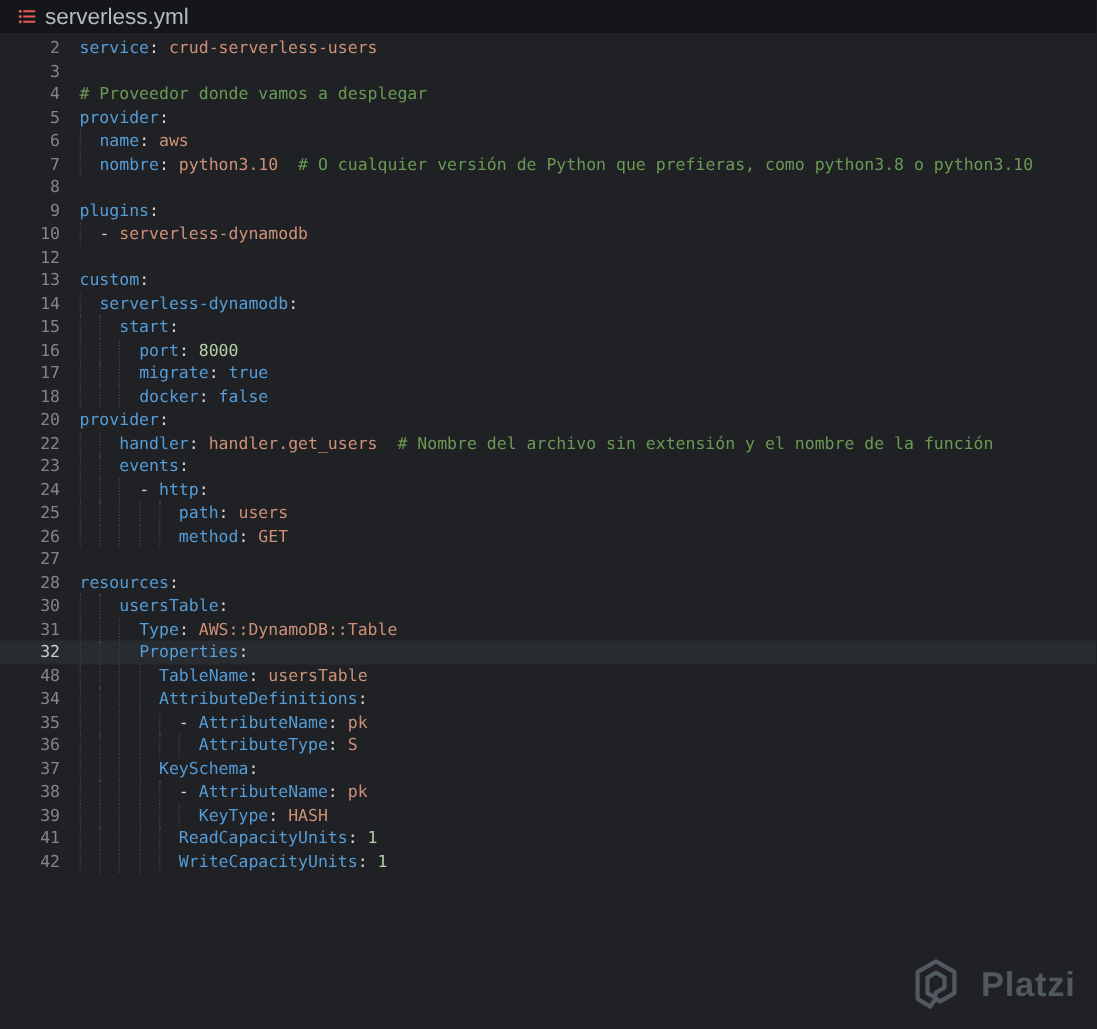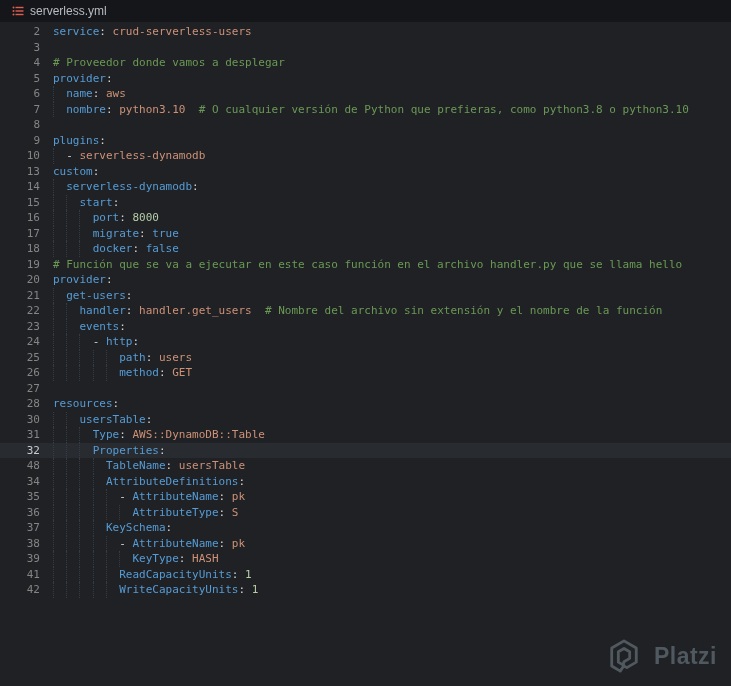--- a/index.html
+++ b/index.html
@@ -8,21 +8,21 @@
     --guide:#363c43; --watermark:#525c63; --yaml-icon:#e25d4f;
     --tok-key:#569cd6; --tok-string:#ce9178; --tok-comment:#6a9955;
     --tok-number:#b5cea8; --tok-boolean:#569cd6; --tok-punct:#d4d4d4;
   }
   *{box-sizing:border-box}
   html,body{margin:0;padding:0}
   body{width:731px;height:686px;overflow:hidden;position:relative;
        background:var(--editor-bg);font-family:"DejaVu Sans Mono",monospace}
   .tabbar{height:22px;background:var(--tabbar-bg);display:flex;align-items:center}
   .tab{display:flex;align-items:center;gap:6px;padding:0 12px;height:100%;cursor:default}
-  .tab-label{font-family:"Liberation Sans",sans-serif;font-size:12px;color:var(--tab-fg)}
+  .tab-label{font-family:"Liberation Sans",sans-serif;font-size:15px;color:var(--tab-fg)}
   .yaml-icon{display:flex;align-items:center}
   .code{padding-top:2px}
   .line{display:flex;height:15.5px;line-height:15.5px;font-size:11px;white-space:pre}
   .ln{width:48px;padding-right:8px;text-align:right;color:var(--gutter-fg);flex:none}
   .lc{position:relative;margin-left:5px;flex:1}
   .guide{position:absolute;top:0;bottom:0;width:0;border-left:1px dotted var(--guide)}
   .tk-k{color:var(--tok-key)} .tk-s{color:var(--tok-string)}
   .tk-c{color:var(--tok-comment)} .tk-n{color:var(--tok-number)}
   .tk-b{color:var(--tok-boolean)} .tk-p{color:var(--tok-punct)} .tk-w{color:var(--tok-punct)}
   .line.active{background:var(--line-active)}
@@ -54,29 +54,28 @@
   <div>
       <div class="line"><span class="ln">2</span><span class="lc"><span class="tk-k">service</span><span class="tk-p">:</span><span class="tk-s"> crud-serverless-users</span></span></div>
       <div class="line"><span class="ln">3</span><span class="lc"></span></div>
       <div class="line"><span class="ln">4</span><span class="lc"><span class="tk-c"># Proveedor donde vamos a desplegar</span></span></div>
       <div class="line"><span class="ln">5</span><span class="lc"><span class="tk-k">provider</span><span class="tk-p">:</span></span></div>
       <div class="line"><span class="ln">6</span><span class="lc"><i class="guide" style="left: 0ch;"></i><span class="tk-w">  </span><span class="tk-k">name</span><span class="tk-p">:</span><span class="tk-s"> aws</span></span></div>
       <div class="line"><span class="ln">7</span><span class="lc"><i class="guide" style="left: 0ch;"></i><span class="tk-w">  </span><span class="tk-k">nombre</span><span class="tk-p">:</span><span class="tk-s"> python3.10</span><span class="tk-c">  # O cualquier versión de Python que prefieras, como python3.8 o python3.10</span></span></div>
       <div class="line"><span class="ln">8</span><span class="lc"></span></div>
       <div class="line"><span class="ln">9</span><span class="lc"><span class="tk-k">plugins</span><span class="tk-p">:</span></span></div>
       <div class="line"><span class="ln">10</span><span class="lc"><i class="guide" style="left: 0ch;"></i><span class="tk-w">  </span><span class="tk-p">- </span><span class="tk-s">serverless-dynamodb</span></span></div>
+      <div class="line"><span class="ln">12</span><span class="lc"></span></div>
       <div class="line"><span class="ln">13</span><span class="lc"><span class="tk-k">custom</span><span class="tk-p">:</span></span></div>
       <div class="line"><span class="ln">14</span><span class="lc"><i class="guide" style="left: 0ch;"></i><span class="tk-w">  </span><span class="tk-k">serverless-dynamodb</span><span class="tk-p">:</span></span></div>
       <div class="line"><span class="ln">15</span><span class="lc"><i class="guide" style="left: 0ch;"></i><i class="guide" style="left: 2ch;"></i><span class="tk-w">    </span><span class="tk-k">start</span><span class="tk-p">:</span></span></div>
       <div class="line"><span class="ln">16</span><span class="lc"><i class="guide" style="left: 0ch;"></i><i class="guide" style="left: 2ch;"></i><i class="guide" style="left: 4ch;"></i><span class="tk-w">      </span><span class="tk-k">port</span><span class="tk-p">:</span><span class="tk-n"> 8000</span></span></div>
       <div class="line"><span class="ln">17</span><span class="lc"><i class="guide" style="left: 0ch;"></i><i class="guide" style="left: 2ch;"></i><i class="guide" style="left: 4ch;"></i><span class="tk-w">      </span><span class="tk-k">migrate</span><span class="tk-p">:</span><span class="tk-b"> true</span></span></div>
       <div class="line"><span class="ln">18</span><span class="lc"><i class="guide" style="left: 0ch;"></i><i class="guide" style="left: 2ch;"></i><i class="guide" style="left: 4ch;"></i><span class="tk-w">      </span><span class="tk-k">docker</span><span class="tk-p">:</span><span class="tk-b"> false</span></span></div>
-      <div class="line"><span class="ln">19</span><span class="lc"><span class="tk-c"># Función que se va a ejecutar en este caso función en el archivo handler.py que se llama hello</span></span></div>
       <div class="line"><span class="ln">20</span><span class="lc"><span class="tk-k">provider</span><span class="tk-p">:</span></span></div>
-      <div class="line"><span class="ln">21</span><span class="lc"><i class="guide" style="left: 0ch;"></i><span class="tk-w">  </span><span class="tk-k">get-users</span><span class="tk-p">:</span></span></div>
       <div class="line"><span class="ln">22</span><span class="lc"><i class="guide" style="left: 0ch;"></i><i class="guide" style="left: 2ch;"></i><span class="tk-w">    </span><span class="tk-k">handler</span><span class="tk-p">:</span><span class="tk-s"> handler.get_users</span><span class="tk-c">  # Nombre del archivo sin extensión y el nombre de la función</span></span></div>
       <div class="line"><span class="ln">23</span><span class="lc"><i class="guide" style="left: 0ch;"></i><i class="guide" style="left: 2ch;"></i><span class="tk-w">    </span><span class="tk-k">events</span><span class="tk-p">:</span></span></div>
       <div class="line"><span class="ln">24</span><span class="lc"><i class="guide" style="left: 0ch;"></i><i class="guide" style="left: 2ch;"></i><i class="guide" style="left: 4ch;"></i><span class="tk-w">      </span><span class="tk-p">- </span><span class="tk-k">http</span><span class="tk-p">:</span></span></div>
       <div class="line"><span class="ln">25</span><span class="lc"><i class="guide" style="left: 0ch;"></i><i class="guide" style="left: 2ch;"></i><i class="guide" style="left: 4ch;"></i><i class="guide" style="left: 6ch;"></i><i class="guide" style="left: 8ch;"></i><span class="tk-w">          </span><span class="tk-k">path</span><span class="tk-p">:</span><span class="tk-s"> users</span></span></div>
       <div class="line"><span class="ln">26</span><span class="lc"><i class="guide" style="left: 0ch;"></i><i class="guide" style="left: 2ch;"></i><i class="guide" style="left: 4ch;"></i><i class="guide" style="left: 6ch;"></i><i class="guide" style="left: 8ch;"></i><span class="tk-w">          </span><span class="tk-k">method</span><span class="tk-p">:</span><span class="tk-s"> GET</span></span></div>
       <div class="line"><span class="ln">27</span><span class="lc"></span></div>
       <div class="line"><span class="ln">28</span><span class="lc"><span class="tk-k">resources</span><span class="tk-p">:</span></span></div>
       <div class="line"><span class="ln">30</span><span class="lc"><i class="guide" style="left: 0ch;"></i><i class="guide" style="left: 2ch;"></i><span class="tk-w">    </span><span class="tk-k">usersTable</span><span class="tk-p">:</span></span></div>
       <div class="line"><span class="ln">31</span><span class="lc"><i class="guide" style="left: 0ch;"></i><i class="guide" style="left: 2ch;"></i><i class="guide" style="left: 4ch;"></i><span class="tk-w">      </span><span class="tk-k">Type</span><span class="tk-p">:</span><span class="tk-s"> AWS::DynamoDB::Table</span></span></div>
       <div class="line active"><span class="ln">32</span><span class="lc"><i class="guide" style="left: 0ch;"></i><i class="guide" style="left: 2ch;"></i><i class="guide" style="left: 4ch;"></i><span class="tk-w">      </span><span class="tk-k">Properties</span><span class="tk-p">:</span></span></div>

